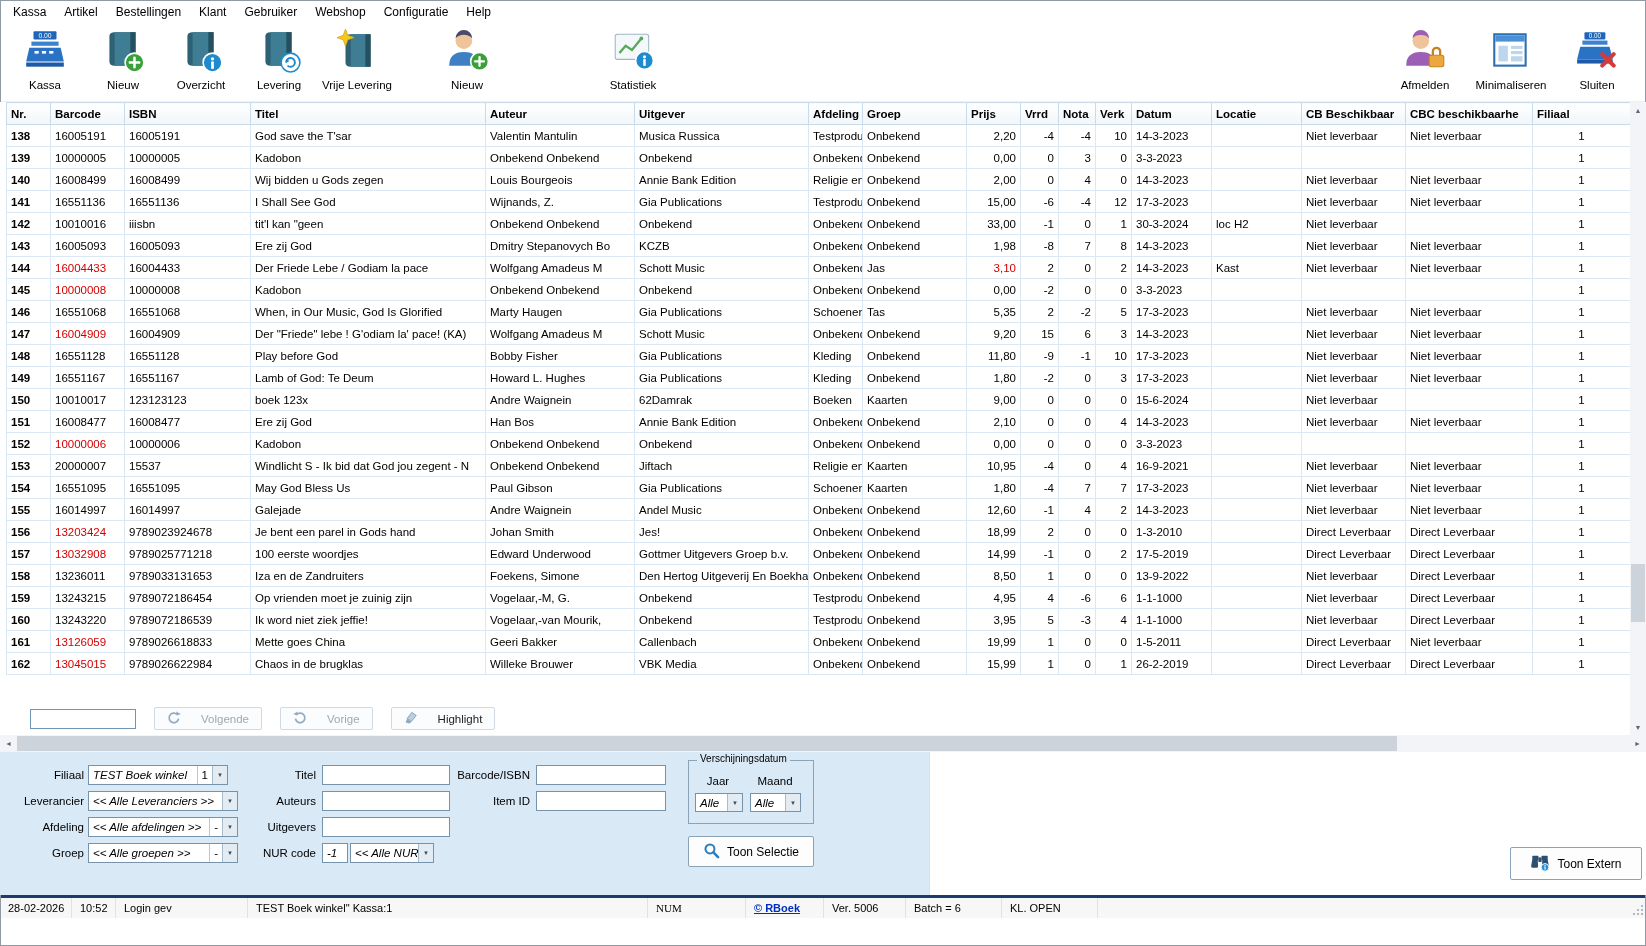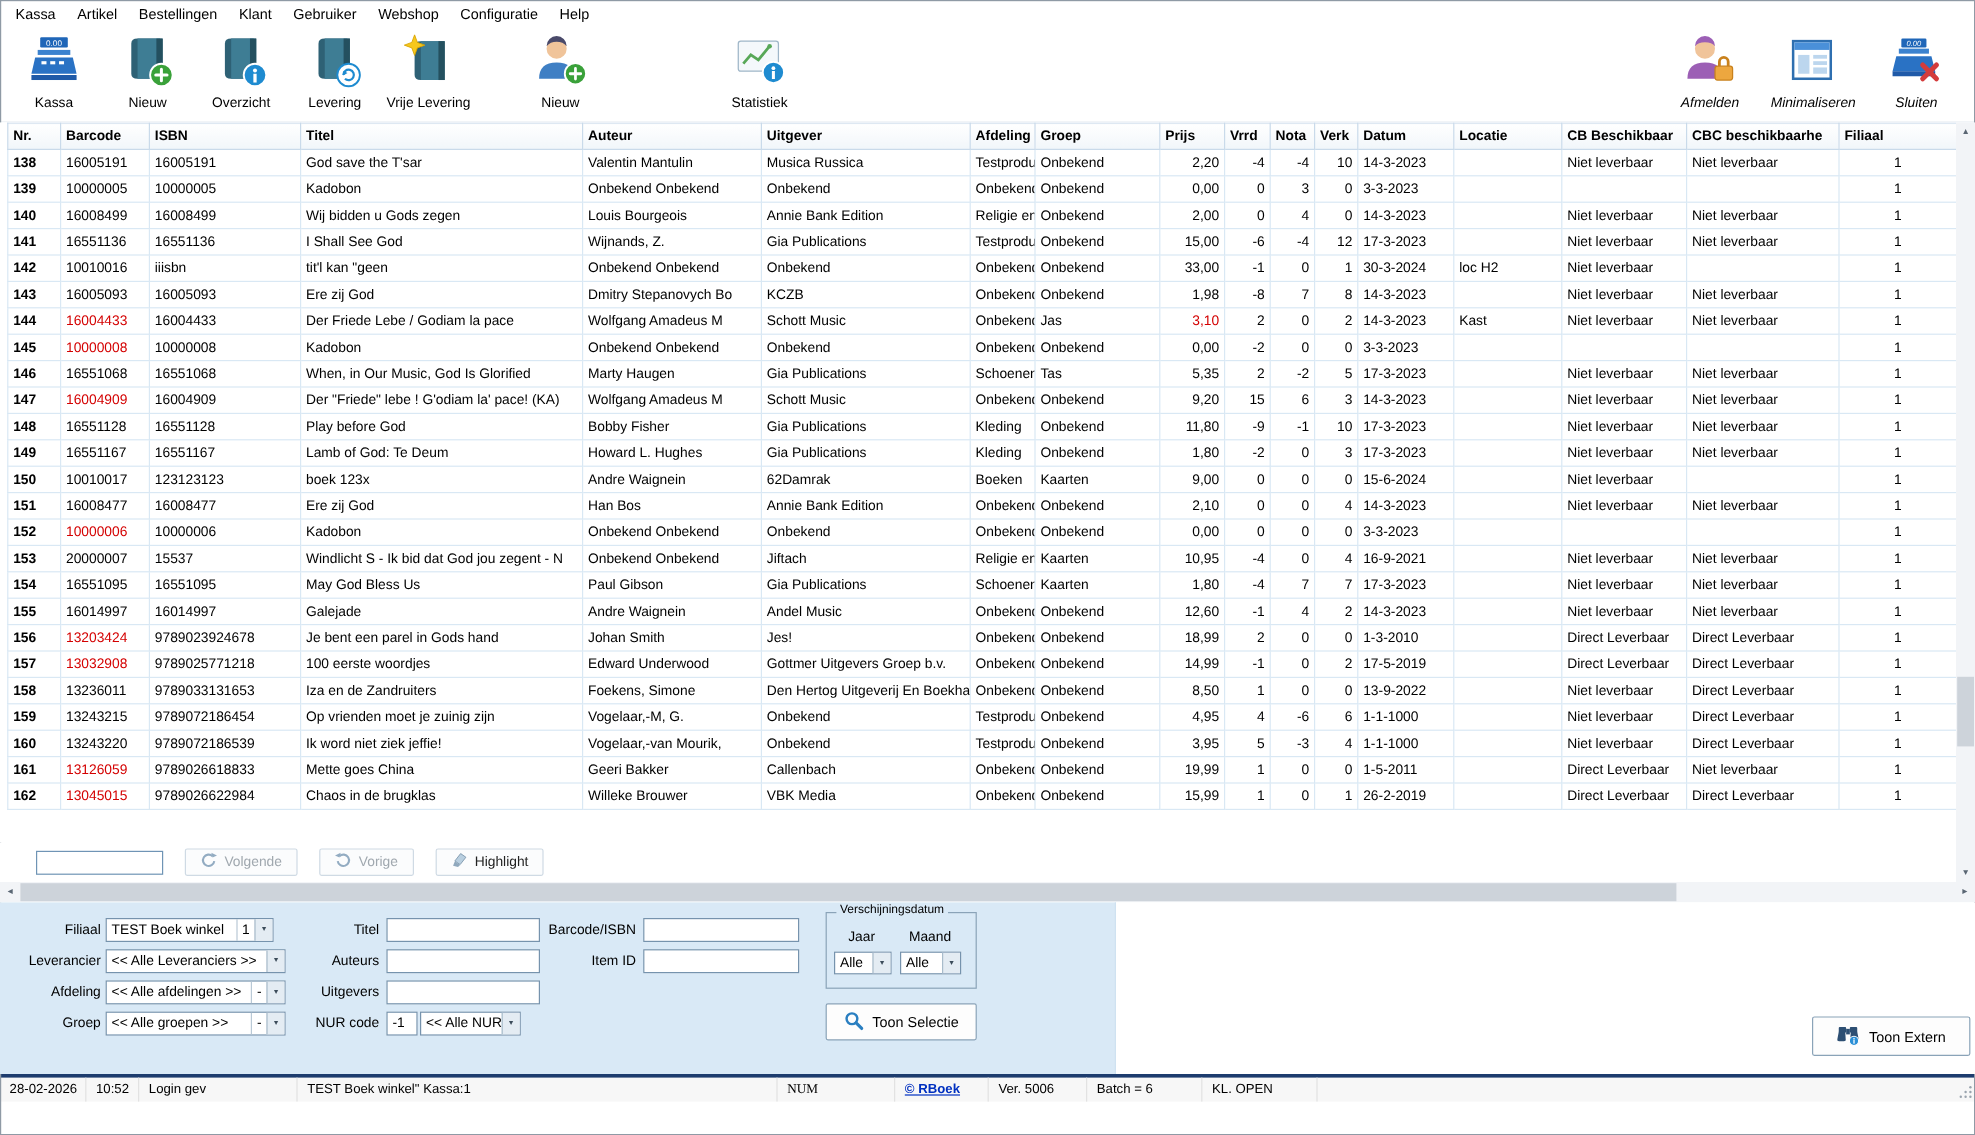--- a/index.html
+++ b/index.html
@@ -22,57 +22,57 @@
   .menu-item { padding:3px 9px; cursor:default; }
 
   
   .toolbar { height:78px; display:flex; align-items:flex-start; padding:3px 10px 0 6px; flex:0 0 auto; border-bottom:1px solid #eef2f6; }
   .toolbar-left { display:flex; }
   .tool-btn { min-width:78px; display:flex; flex-direction:column; align-items:center; gap:1px; padding-top:1px; cursor:default; }
   .tool-btn svg { width:46px; height:46px; }
   .tool-label { font-size:11.5px; white-space:nowrap; }
   .gap-md { margin-left:32px; }
   .gap-lg { margin-left:88px; }
-  .toolbar-right { margin-left:auto; display:flex; gap:8px;font-style:italic; }
+  .toolbar-right { margin-left:auto; display:flex; gap:8px; }
 
   
   .mid { position:relative; height:633px; flex:0 0 auto; }
   .table-area { position:absolute; left:0; top:0; width:1630px; height:600px; overflow:hidden; background:#fff; }
   table.grid { border-collapse:collapse; table-layout:fixed; margin-left:6px; width:1624px; }
   .grid th { height:22px; font-size:11.5px; font-weight:bold; text-align:left; padding:0 4px; border:1px solid #c9daea; background:linear-gradient(#ffffff,#f1f6fa); white-space:nowrap; overflow:hidden; }
   .grid td { height:22px; font-size:11.5px; padding:0 4px; border:1px solid #d9e8f4; white-space:nowrap; overflow:hidden; }
   td.red { color:#d40000; }
   td.bold { font-weight:bold; }
   .al-r { text-align:right; }
   .al-c { text-align:center; }
 
   
   .searchbar { position:absolute; left:0; top:600px; width:1630px; height:33px; display:flex; align-items:center; padding-left:30px; gap:18px; background:#fff; }
   .search-input { width:106px; height:20px; border:1px solid #6f94b5; font:inherit; font-size:11.5px; padding:0 3px; }
-  .search-btn { height:23px; display:flex; align-items:center; gap:6px; padding:0 12px; font-size:11.5px; background:#fbfcfd; border:1px solid #cfdae4; color:#222; border-radius:2px; font-family:inherit; }
+  .search-btn { height:23px; display:flex; align-items:center; gap:20px; padding:0 12px; font-size:11.5px; background:#fbfcfd; border:1px solid #cfdae4; color:#222; border-radius:2px; font-family:inherit; }
   .search-btn.disabled { color:#a0a8af; }
 
   
   .vscroll { position:absolute; right:0; top:0; width:16px; height:633px; background:#f2f4f7; }
   .vs-arrow { position:absolute; left:0; width:16px; height:16px; display:flex; align-items:center; justify-content:center; font-size:7px; color:#5a6673; }
   .vs-up { top:0; } .vs-down { bottom:0; }
   .vs-thumb { position:absolute; left:1px; width:14px; top:462px; height:58px; background:#cdd3da; }
 
   
   .hscroll { position:relative; height:17px; background:#f2f4f7; flex:0 0 auto; }
   .hs-arrow { position:absolute; top:0; width:17px; height:17px; display:flex; align-items:center; justify-content:center; font-size:7px; color:#5a6673; }
   .hs-left { left:0; } .hs-right { right:0; }
   .hs-thumb { position:absolute; top:1px; left:17px; width:1380px; height:15px; background:#cdd3da; }
 
   
   .filterpanel { position:relative; height:143px; background:#ffffff; flex:0 0 auto; font-size:11.5px; }
   .filter-blue { position:absolute; left:0; top:0; width:930px; height:143px; background:#d9e9f6; border-right:1px solid #cfe2f1; }
   .flabel { position:absolute; height:20px; line-height:20px; text-align:right; white-space:nowrap; }
   .combo { position:absolute; height:20px; background:#fff; border:1px solid #7693ad; display:flex; align-items:stretch; cursor:default; }
-  .combo .txt { flex:1; padding:0 4px; line-height:18px; overflow:hidden; white-space:nowrap; }
+  .combo .txt { flex:1; padding:0 4px; line-height:18px; overflow:hidden; white-space:nowrap;font-style:italic; }
   .combo .num { border-left:1px solid #b9c9d6; padding:0 4px; line-height:18px; }
   .combo .arrow { width:15px; background:#e4ecf3; border-left:1px solid #a9bccb; display:flex; align-items:center; justify-content:center; font-size:6px; color:#3c4c5a; }
   .finput { position:absolute; height:20px; border:1px solid #7693ad; background:#fff; font:inherit; font-size:11.5px; padding:0 3px; }
   .fieldset { position:absolute; border:1px solid #8aa3b8; }
   .fieldset .legend { position:absolute; top:-8px; left:8px; background:#d9e9f6; padding:0 3px; font-size:10px; }
   .btn { position:absolute; display:flex; align-items:center; justify-content:center; gap:7px; background:#fdfdfd; border:1px solid #8aa3b8; font-size:12px; font-family:inherit; border-radius:2px; }
 
   
   .statusbar { height:23px; border-top:3px solid #1d3c6e; background:#f7f7f7; display:flex; align-items:stretch; font-size:11px; flex:0 0 auto; }
   .sseg { display:flex; align-items:center; padding:0 8px; border-right:1px solid #e2e2e2; overflow:hidden; white-space:nowrap; }

